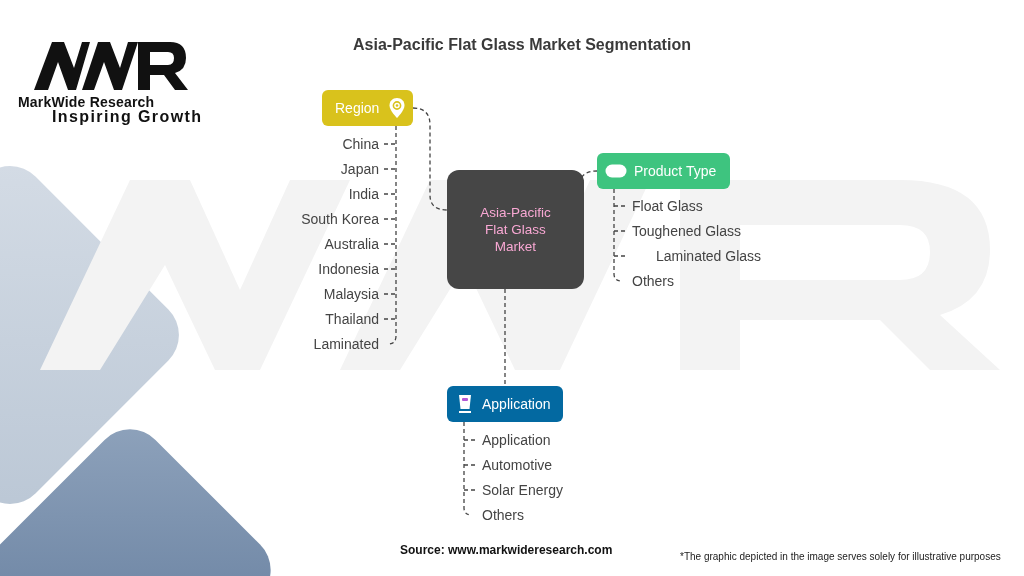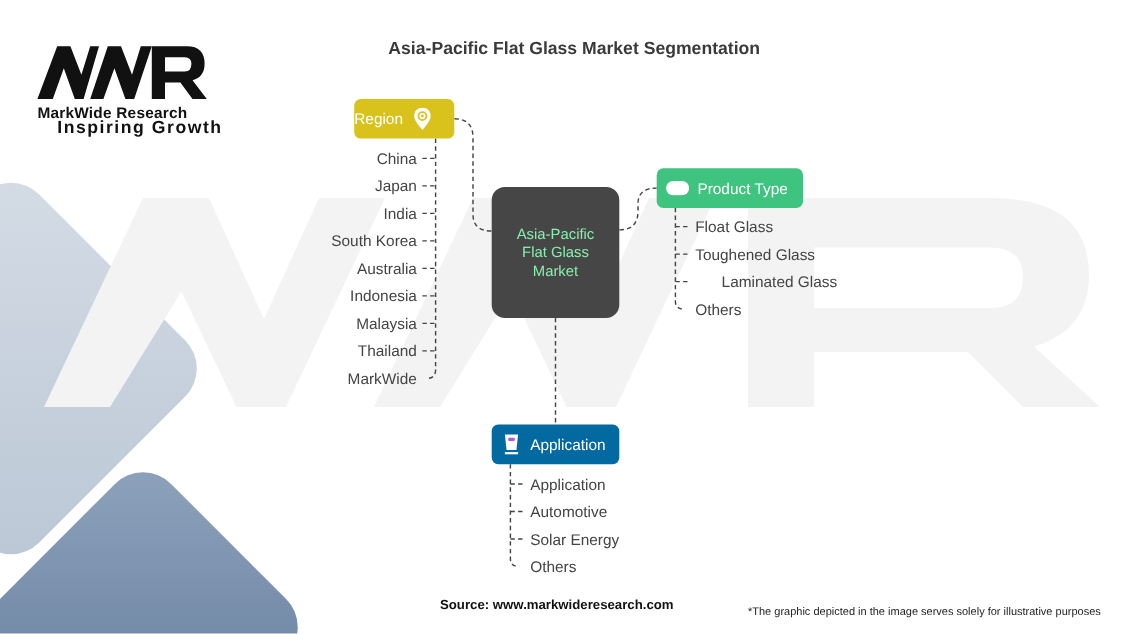--- a/index.html
+++ b/index.html
@@ -14,38 +14,38 @@
     transform: rotate(45deg); border-radius: 36px; opacity: 0.95;
   }
   .bg-shape-dark {
     position: absolute; left: 20px; top: 460px; width: 220px; height: 220px;
     background: linear-gradient(135deg, #8fa3bc 0%, #5b7597 100%);
     transform: rotate(45deg); border-radius: 36px;
   }
   .watermark { position: absolute; left: 40px; top: 180px; width: 960px; height: 190px; }
   .logo { position: absolute; left: 30px; top: 38px; width: 160px; }
   .logo-name {
-    position: absolute; left: 34px; top: 94px; font-size: 14px; font-weight: bold;
+    position: absolute; left: 18px; top: 94px; font-size: 14px; font-weight: bold;
     color: #111; letter-spacing: 0.2px; white-space: nowrap;
   }
   .logo-tag {
     position: absolute; left: 52px; top: 108px; font-size: 16px; font-weight: bold;
     color: #111; letter-spacing: 1.4px; white-space: nowrap;
   }
   .title {
     position: absolute; left: 0; width: 1044px; top: 36px; text-align: center;
     font-size: 16px; font-weight: bold; color: #3a3a3a;
   }
   .cat-box {
     position: absolute; height: 36px; border-radius: 6px; color: #fff;
     font-size: 14px; display: flex; align-items: center; box-sizing: border-box;
   }
   .center-box {
-    position: absolute; left: 447px; top: 170px; width: 116px; height: 119px;
-    background: #464646; border-radius: 12px; color: #86efac; font-size: 13.5px;
+    position: absolute; left: 447px; top: 170px; width: 137px; height: 119px;
+    background: #464646; border-radius: 12px; color: #f9a8d4; font-size: 13.5px;
     display: flex; align-items: center; justify-content: center; text-align: center;
     line-height: 17px;
   }
   .item { position: absolute; font-size: 14px; color: #444; white-space: nowrap; }
   .item.right { text-align: right; }
   .lines { position: absolute; left: 0; top: 0; width: 1024px; height: 576px; pointer-events: none; }
   .source {
     position: absolute; left: 400px; top: 543px; font-size: 12px; font-weight: bold; color: #111;
   }
   .disclaimer {
@@ -102,38 +102,38 @@
 
     <path d="M505,289 L505,386"></path>
 
     <path d="M464,422 L464,508 Q464,515 472,515"></path>
     <path d="M464,440 L477,440"></path>
     <path d="M464,465 L477,465"></path>
     <path d="M464,490 L477,490"></path>
   </g>
 </svg>
 
-<div class="cat-box" style="left:322px; top:90px; width:91px; background:#d9c21c; ">
+<div class="cat-box" style="left:322px; top:90px; width:91px; background:#d9c21c; padding-left:13px;">
   <span>Region</span>
   <svg width="18" height="22" viewBox="0 0 18 22" style="margin-left:9px;">
     <path d="M9,1 C4.5,1 1.5,4.2 1.5,8.5 C1.5,13.5 9,21 9,21 C9,21 16.5,13.5 16.5,8.5 C16.5,4.2 13.5,1 9,1 Z" fill="#fff"></path>
     <circle cx="9" cy="8.5" r="3.6" fill="none" stroke="#d9c21c" stroke-width="1.6"></circle>
     <circle cx="9" cy="8.5" r="1.3" fill="#d9c21c"></circle>
   </svg>
 </div>
 
 <div class="item right" style="right:645px; top:136px;">China</div>
 <div class="item right" style="right:645px; top:161px;">Japan</div>
 <div class="item right" style="right:645px; top:186px;">India</div>
 <div class="item right" style="right:645px; top:211px;">South Korea</div>
 <div class="item right" style="right:645px; top:236px;">Australia</div>
 <div class="item right" style="right:645px; top:261px;">Indonesia</div>
 <div class="item right" style="right:645px; top:286px;">Malaysia</div>
 <div class="item right" style="right:645px; top:311px;">Thailand</div>
-<div class="item right" style="right:645px; top:336px;">MarkWide</div>
+<div class="item right" style="right:645px; top:336px;">Laminated</div>
 
 <div class="center-box">
   <div>
     <div>Asia-Pacific</div>
     <div>Flat Glass</div>
     <div>Market</div>
   </div>
 </div>
 
 <div class="cat-box" style="left:597px; top:153px; width:133px; background:#3ec47f; padding-left:8px;text-align:center;">

